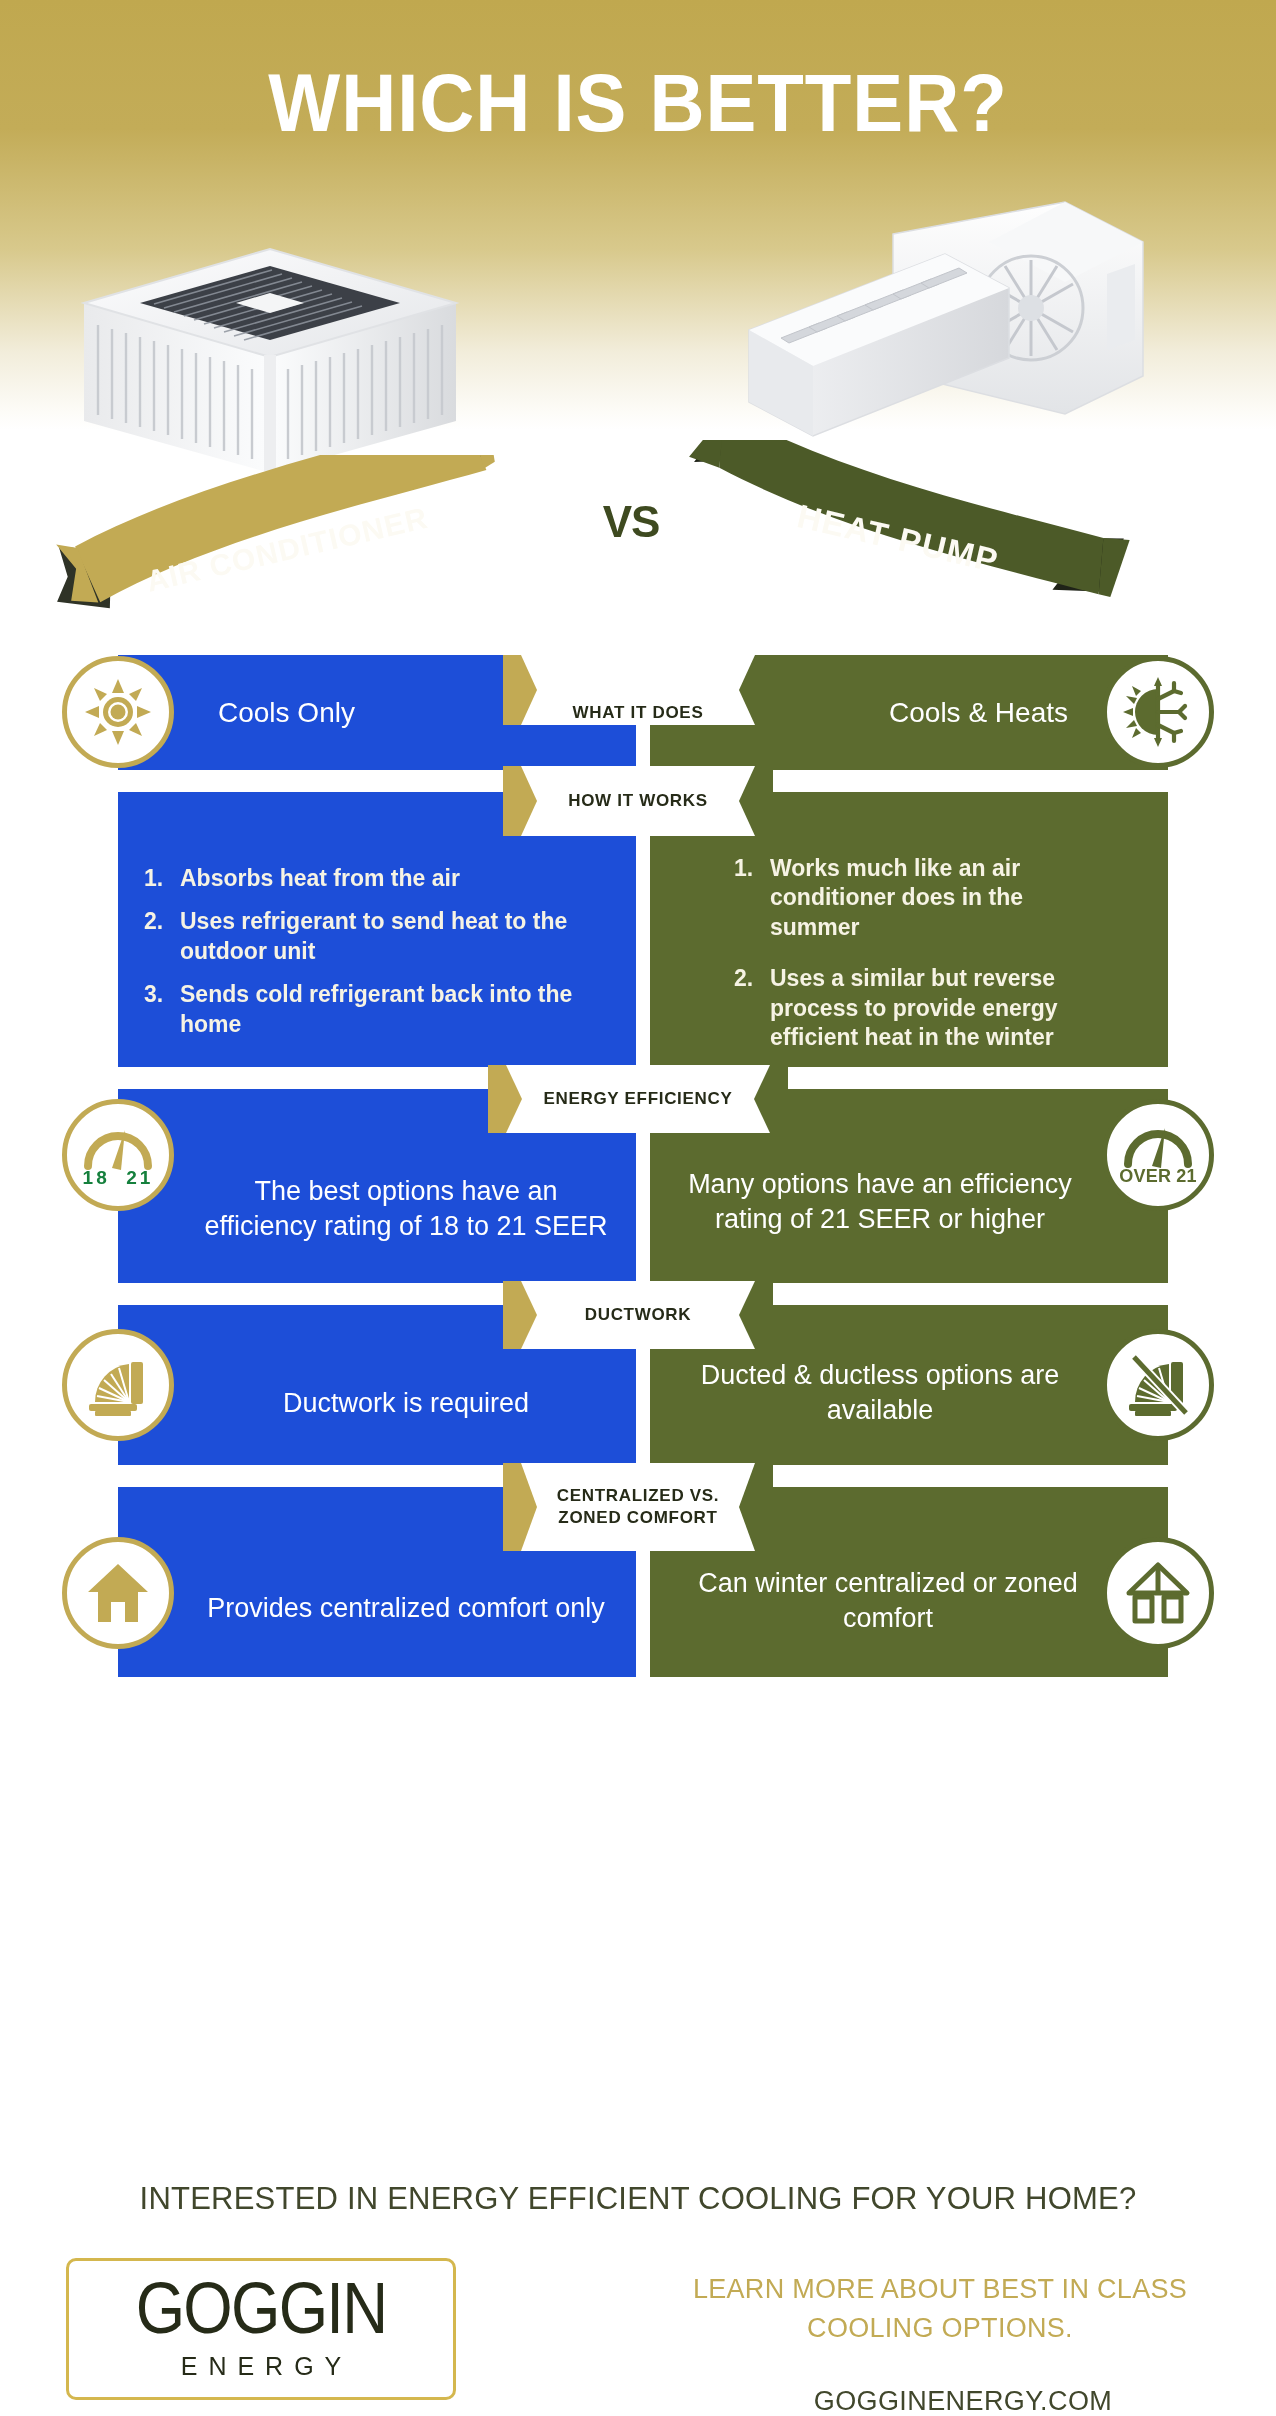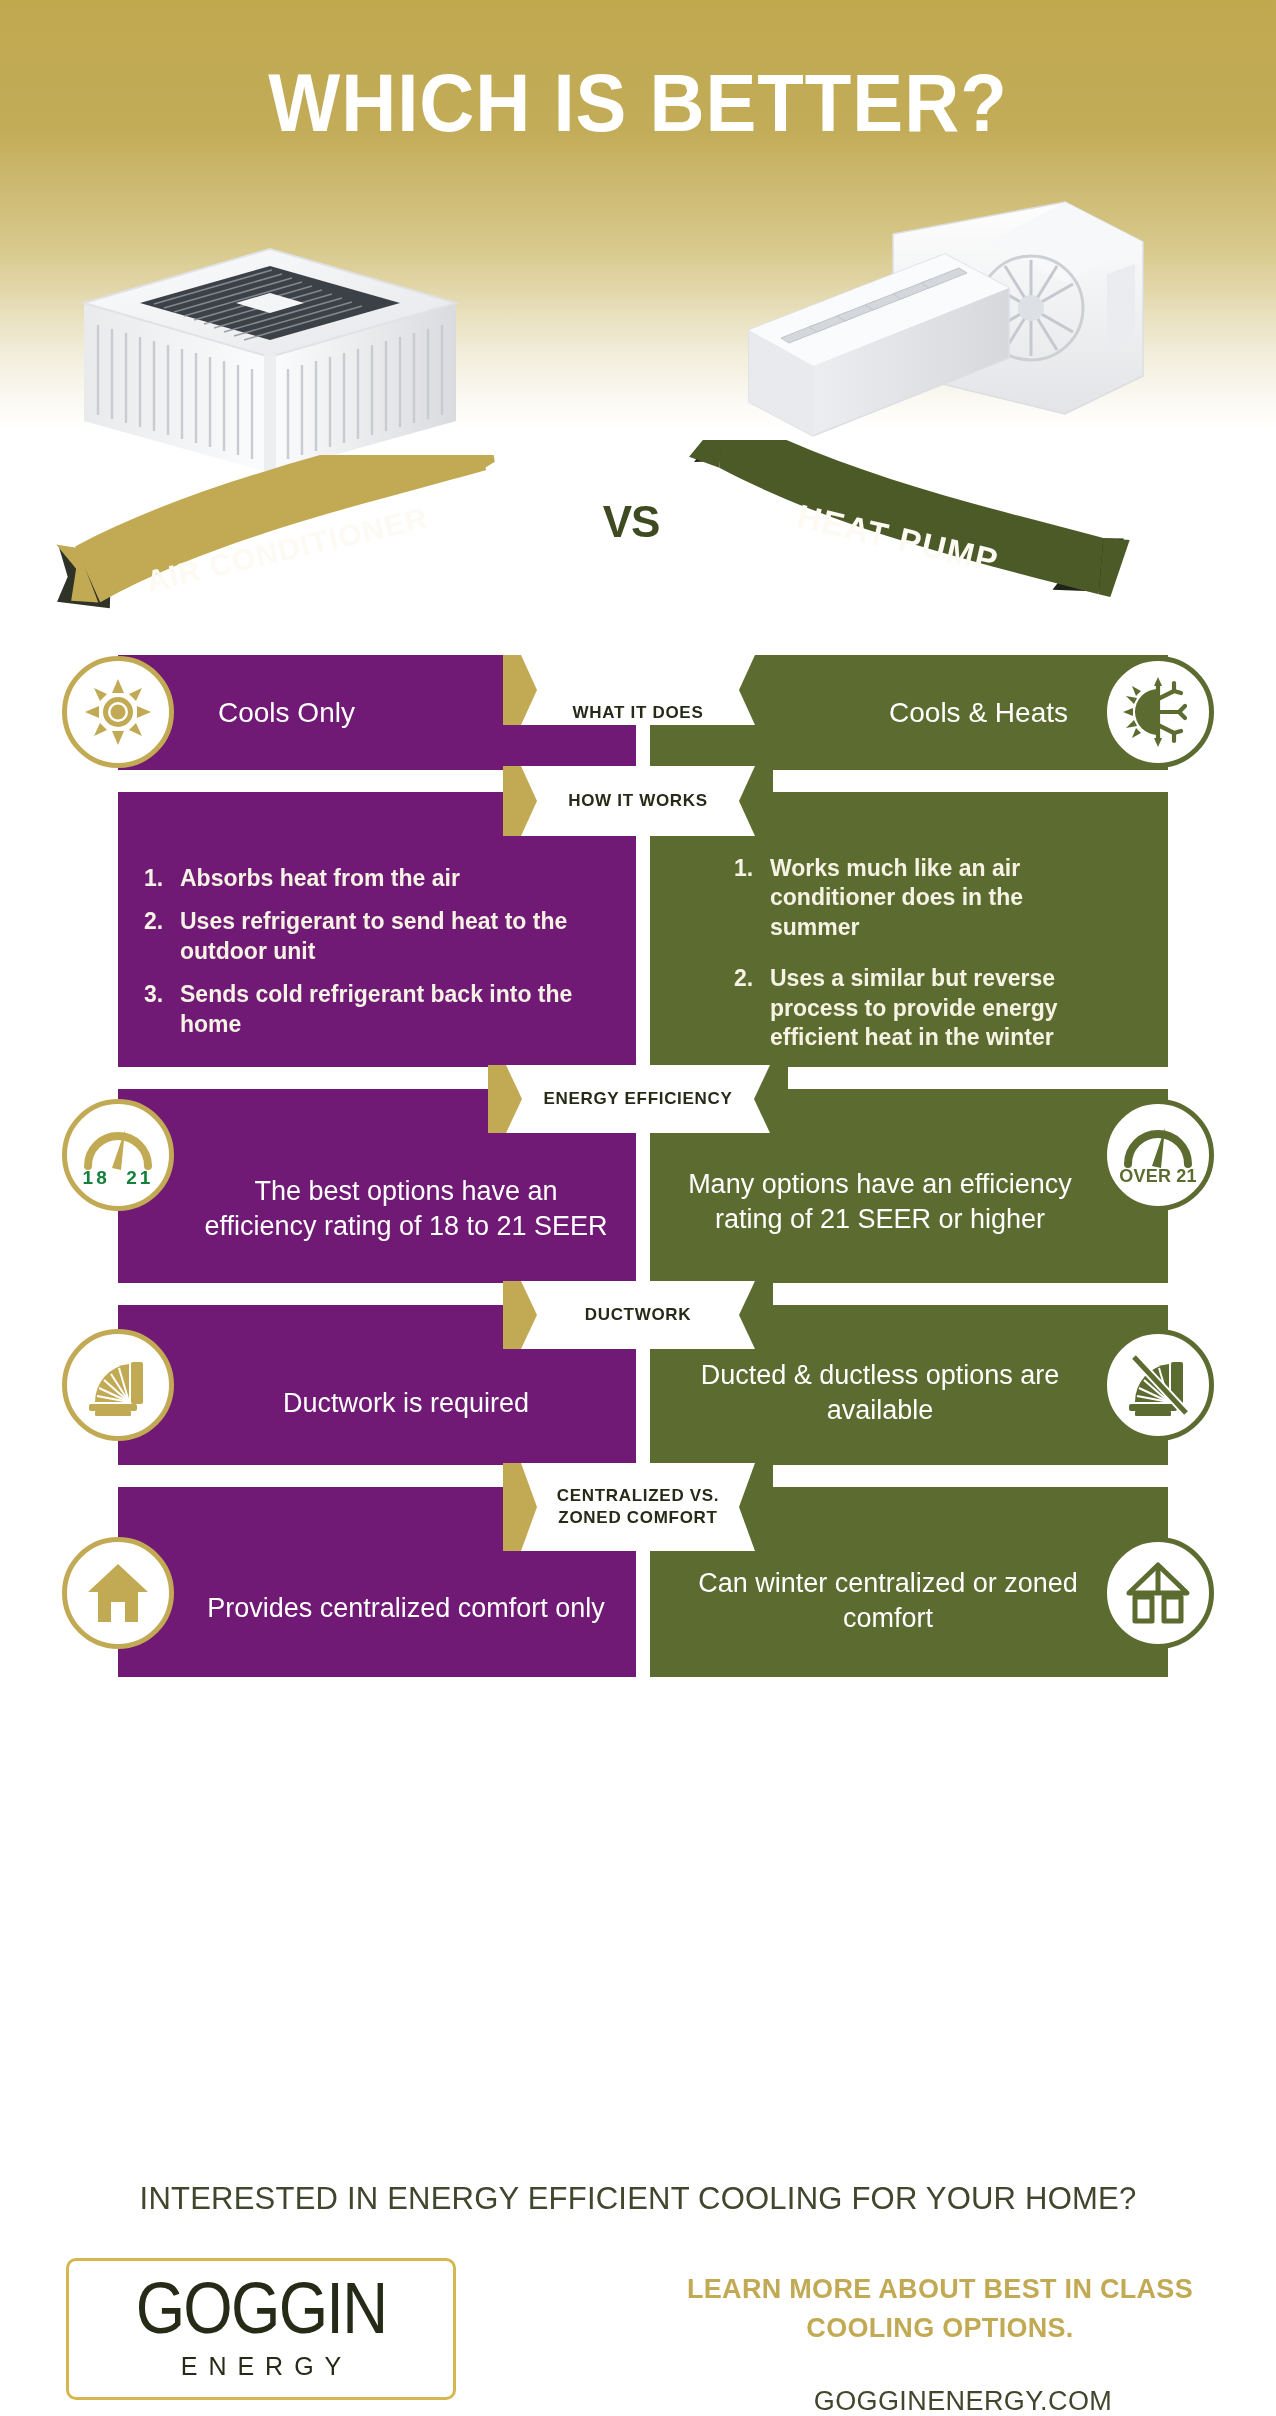--- a/index.html
+++ b/index.html
@@ -58,21 +58,21 @@
   .ribbon-hp { left: 670px; top: 440px; }
 
   
   .rows { position: absolute; left: 0; top: 655px; width: 1276px; }
   .row { position: relative; width: 1276px; }
   .panel {
     position: absolute;
     top: 0;
     height: 100%;
   }
-  .panel-left  { left: 118px;  width: 518px; background: #701a75; }
+  .panel-left  { left: 118px;  width: 518px; background: #1d4ed8; }
   .panel-right { left: 650px;  width: 518px; background: #5C6B2F; }
 
   .panel-text {
     position: absolute;
     color: #ffffff;
     font-size: 27px;
     line-height: 1.3;
     text-align: center;
     width: 100%;
     top: 50%;
@@ -190,21 +190,21 @@
     text-indent: 11px;
     font-weight: 300;
   }
   .cta {
     position: absolute;
     left: 640px; top: 130px;
     width: 600px;
     text-align: center;
     color: #C2AA54;
     font-size: 27px;
-    font-weight: bold;
+    font-weight: normal;
     line-height: 1.45;
     letter-spacing: 0.3px;
   }
   .url {
     position: absolute;
     left: 663px; top: 246px;
     width: 600px;
     text-align: center;
     color: #41472C;
     font-size: 27px;

